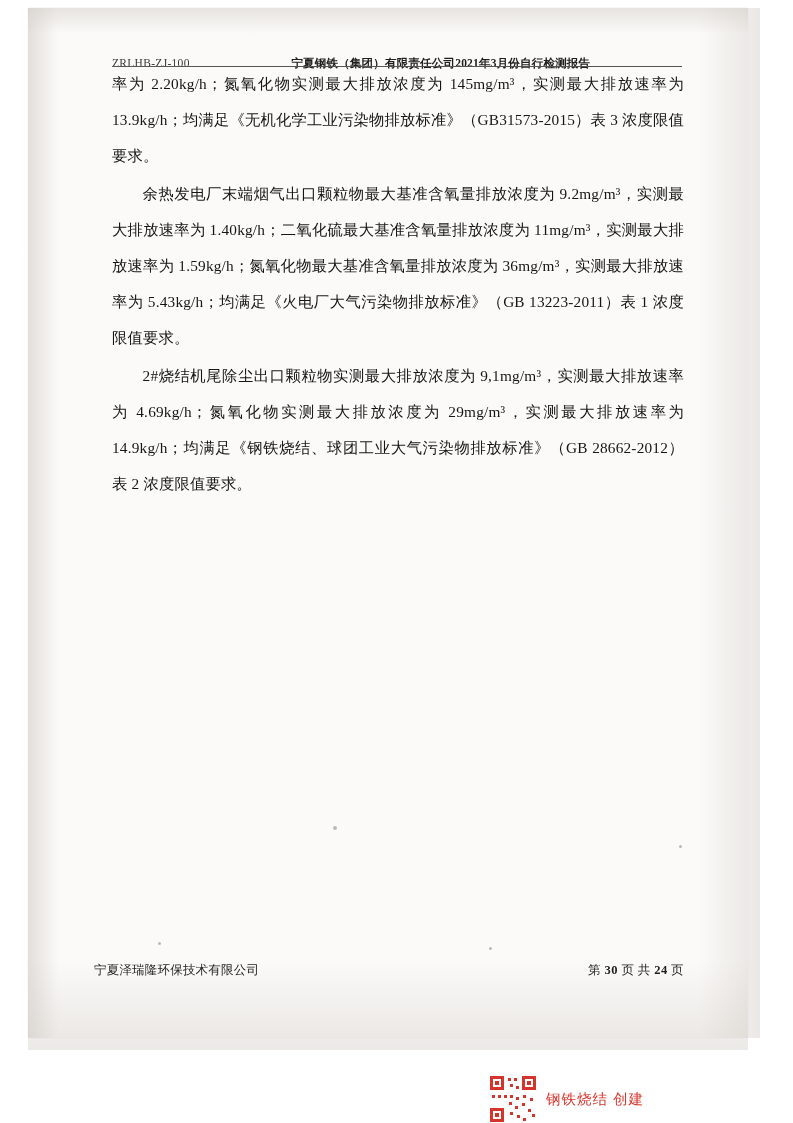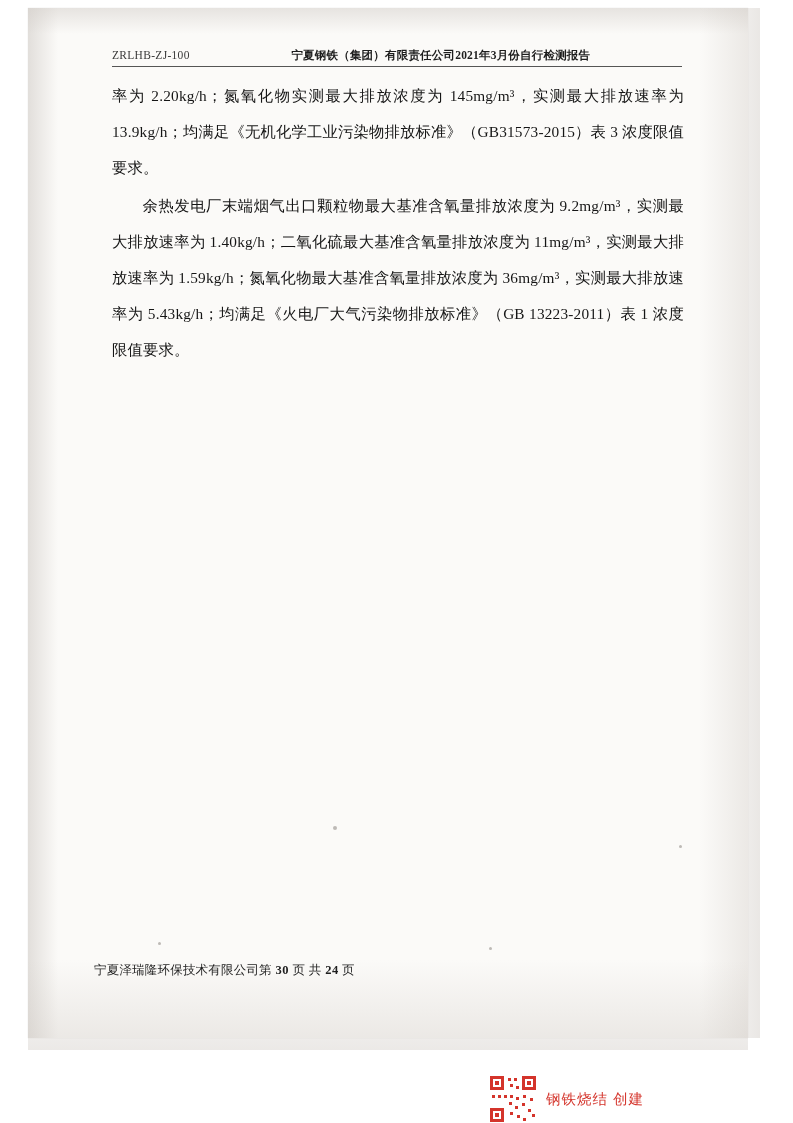--- a/index.html
+++ b/index.html
@@ -60,21 +60,21 @@
     width: 720px;
     height: 90px;
     background: linear-gradient(to top, rgba(206,200,194,0.4), rgba(255,255,255,0));
     pointer-events: none;
   }
 
   
   .doc-header {
     position: absolute;
     left: 112px;
-    top: 48px;
+    top: 56px;
     width: 570px;
     display: flex;
     align-items: baseline;
     font-size: 11.5px;
     color: #2b2b2b;
   }
   .doc-code {
     font-family: "Liberation Serif", serif;
     letter-spacing: 0.3px;
     white-space: nowrap;
@@ -95,21 +95,21 @@
     top: 66px;
     width: 570px;
     height: 1px;
     background: #555;
   }
 
   
   .doc-body {
     position: absolute;
     left: 112px;
-    top: 78px;
+    top: 66px;
     width: 572px;
   }
   .para {
     font-size: 15.3px;
     line-height: 36px;
     text-align: justify;
     text-justify: inter-ideograph;
     margin: 0 0 2px 0;
     color: #151515;
     letter-spacing: 0.2px;
@@ -118,20 +118,21 @@
     text-indent: 2em;
   }
 
   
   .doc-footer {
     position: absolute;
     left: 94px;
     top: 962px;
     width: 590px;
     display: flex;
+    justify-content: space-between;
     align-items: baseline;
     font-size: 12.5px;
     color: #1f1f1f;
   }
   .footer-company {
     letter-spacing: 0.2px;
   }
   .footer-page {
     letter-spacing: 0.4px;
   }
@@ -185,20 +186,21 @@
 
 <div class="doc-header">
   <span class="doc-code">ZRLHB-ZJ-100</span>
   <span class="doc-header-title">宁夏钢铁（集团）有限责任公司2021年3月份自行检测报告</span>
 </div>
 <div class="header-rule"></div>
 
 <div class="doc-body">
   <p class="para">率为 2.20kg/h；氮氧化物实测最大排放浓度为 145mg/m³，实测最大排放速率为 13.9kg/h；均满足《无机化学工业污染物排放标准》（GB31573-2015）表 3 浓度限值要求。</p>
   <p class="para indent">余热发电厂末端烟气出口颗粒物最大基准含氧量排放浓度为 9.2mg/m³，实测最大排放速率为 1.40kg/h；二氧化硫最大基准含氧量排放浓度为 11mg/m³，实测最大排放速率为 1.59kg/h；氮氧化物最大基准含氧量排放浓度为 36mg/m³，实测最大排放速率为 5.43kg/h；均满足《火电厂大气污染物排放标准》（GB 13223-2011）表 1 浓度限值要求。</p>
+  <p class="para indent">2#烧结机尾除尘出口颗粒物实测最大排放浓度为 9,1mg/m³，实测最大排放速率为 4.69kg/h；氮氧化物实测最大排放浓度为 29mg/m³，实测最大排放速率为 14.9kg/h；均满足《钢铁烧结、球团工业大气污染物排放标准》（GB 28662-2012）表 2 浓度限值要求。</p>
 </div>
 
 <div class="stray" style="left:158px; top:942px; width:3px; height:3px;"></div>
 <div class="stray" style="left:489px; top:947px; width:3px; height:3px;"></div>
 <div class="stray" style="left:679px; top:845px; width:3px; height:3px;"></div>
 <div class="stray" style="left:333px; top:826px; width:4px; height:4px;"></div>
 
 <div class="doc-footer">
   <span class="footer-company">宁夏泽瑞隆环保技术有限公司</span>
   <span class="footer-page">

